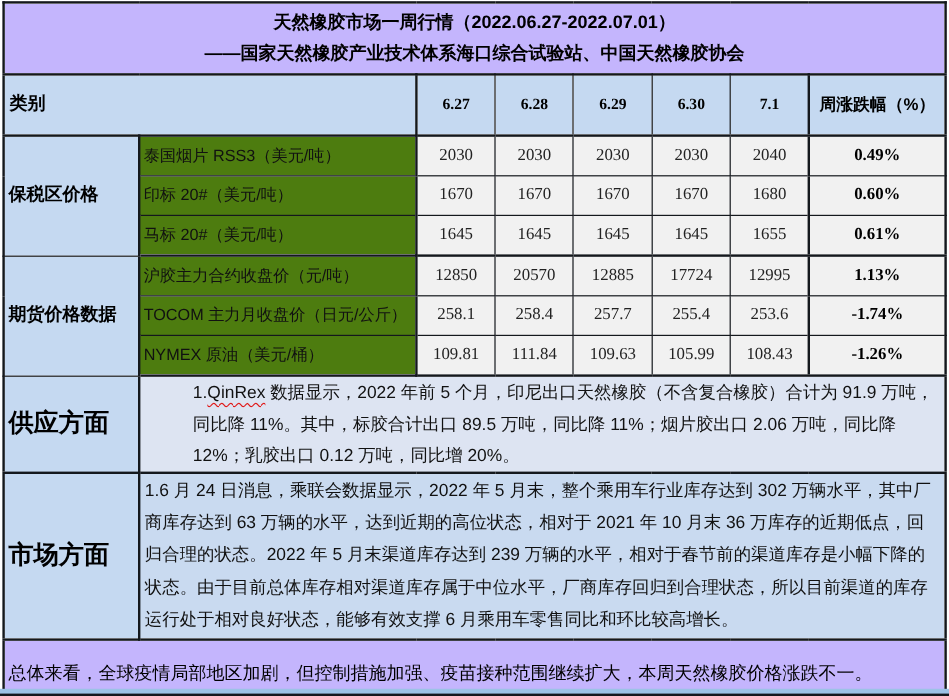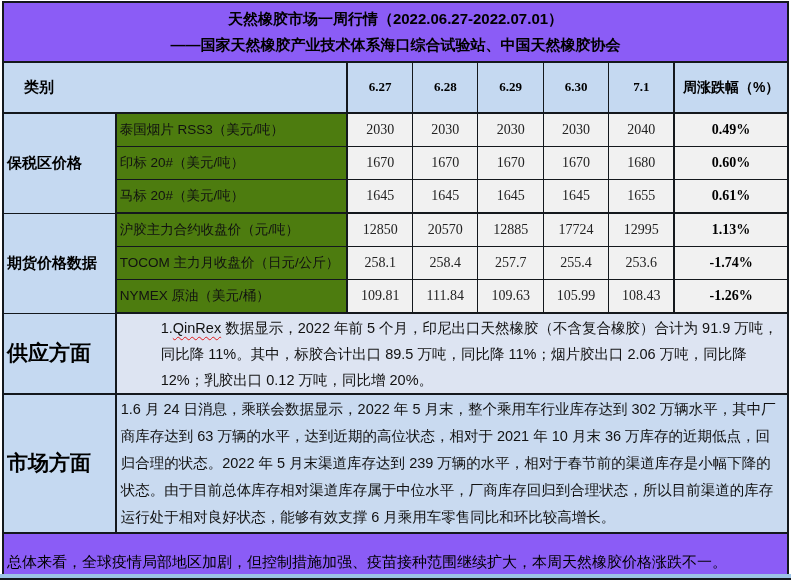--- a/index.html
+++ b/index.html
@@ -23,33 +23,33 @@
     padding:0 2px;overflow:hidden;
     font-size:14px;line-height:1.25;
     vertical-align:middle;
   }
   col.c-cat{width:112px}
   col.c-item{width:230px}
   col.c-date{width:65px}
   col.c-chg{width:113px}
 
   
-  .bg-blue{background:#8b5cf6;}
+  .bg-blue{background:#c4b5fd;}
   .bg-lightblue{background:#c5d9f1;}
   .bg-gray{background:#4d7c0f;}
   .bg-supply{background:#dde4f2;}
   .bg-market{background:#c9daf0;}
 
   
   tr.title-row td{height:54px;border-bottom-width:2px;text-align:center;padding:2px 0;}
   .title-line{font-weight:bold;font-size:15px;line-height:26px;}
 
   
   tr.header-row td{height:49px;border-bottom-width:2px;font-weight:bold;}
-  td.cat-header{text-align:left;padding-left:20px;font-size:15px;border-right-width:2px;}
+  td.cat-header{text-align:left;padding-left:4px;font-size:15px;border-right-width:2px;}
   td.date-header{text-align:center;font-family:"Liberation Serif","DejaVu Serif",serif;font-size:13px;}
   td.chg-header{text-align:center;font-size:14px;border-left-width:2px;}
 
   
   tr.data-row td{height:32px;}
   td.row-group-label{font-weight:bold;font-size:15px;text-align:left;padding-left:3px;border-right-width:2px;margin-top:48px;}
   td.item-name{text-align:left;padding-left:3px;border-left-width:2px;border-right-width:2px;white-space:nowrap;font-size:13.5px;color:#111;}
   td.price-value{text-align:center;font-family:"Liberation Serif","DejaVu Serif",serif;font-size:14px;color:#222;}
   td.change-value{text-align:center;font-weight:bold;border-left-width:2px;font-family:"Liberation Serif","DejaVu Serif",serif;font-size:14px;}
   tr.sec-end td{border-bottom-width:2px;}

